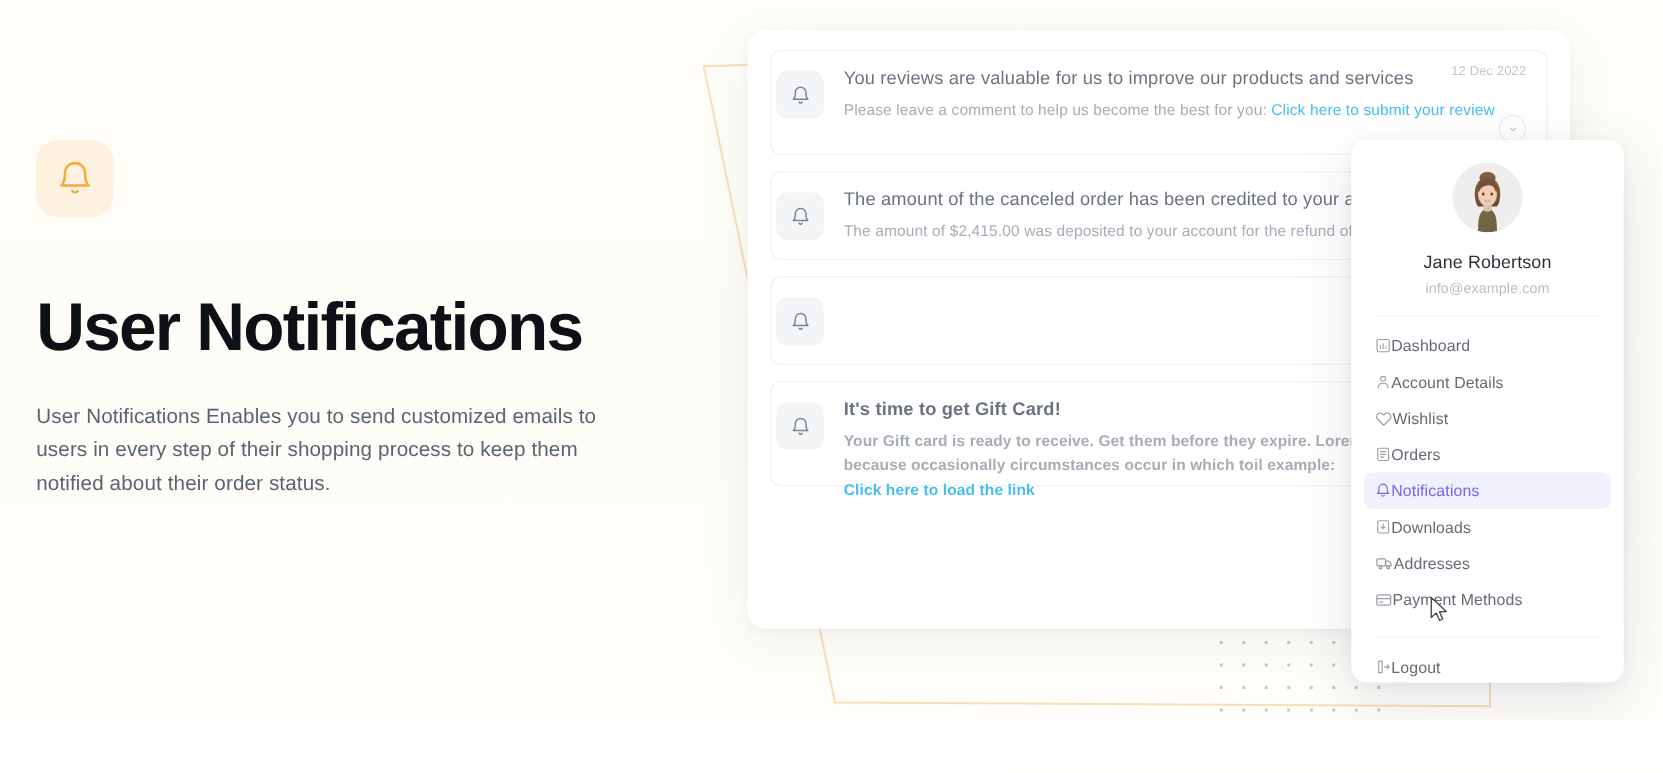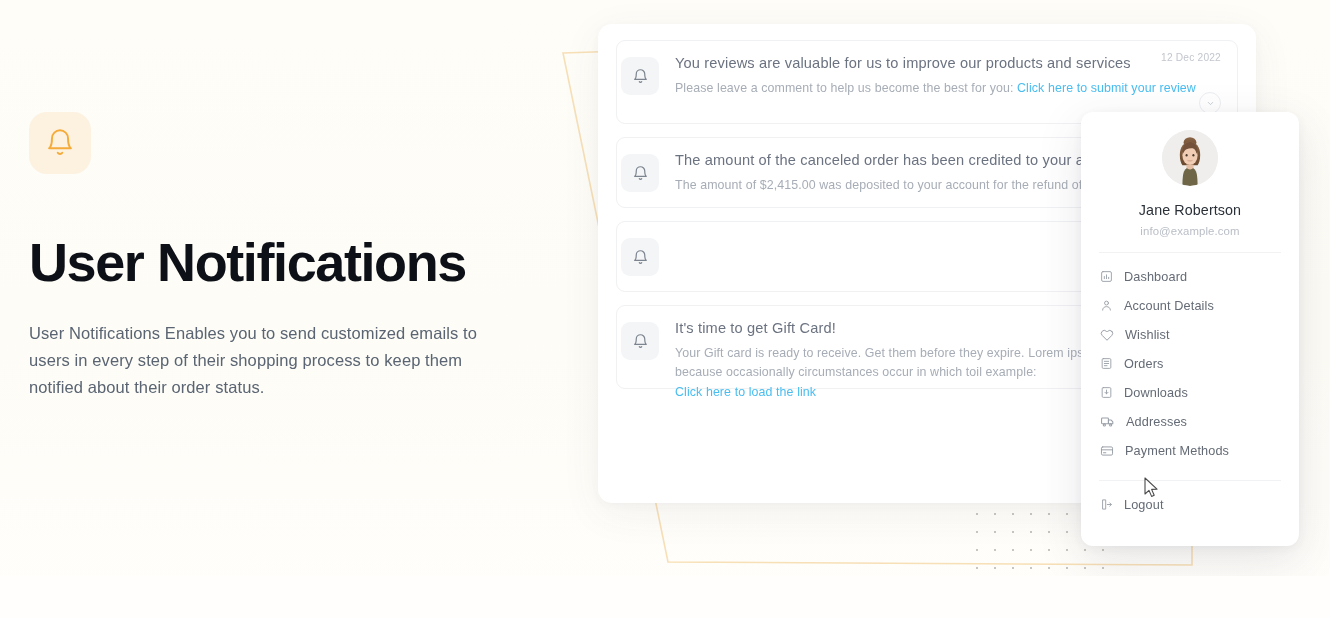--- a/index.html
+++ b/index.html
@@ -112,21 +112,21 @@
   }
   .note-chev {
     position: absolute; right: 16px; top: 51px;
     width: 22px; height: 22px; border-radius: 50%;
     border: 1px solid #eceef1;
     display: flex; align-items: center; justify-content: center;
   }
   .card-1 { height: 84px; }
   .card-2 { height: 71px; }
   .card-3 { height: 71px; }
-  .card-4 { height: 84px; }
+  .card-4 { height: 84px; font-weight: bold; }
 
   
   .dropdown {
     position: absolute;
     left: 1081px; top: 112px;
     width: 218px; height: 434px;
     background: #fff;
     border-radius: 12px;
     box-shadow: 0 14px 46px rgba(60,60,90,0.13), 0 2px 10px rgba(60,60,90,0.06);
     padding: 18px 0 0 0;
@@ -151,21 +151,21 @@
     color: #b9bec6;
     letter-spacing: 0.1px;
   }
   .dd-sep {
     margin: 15px 18px 0 18px;
     height: 1px;
     background: #f1f2f4;
   }
   .dd-list { margin-top: 9px; padding: 0 10px; }
   .dd-item {
-    display: flex; align-items: center; gap: 11px;
+    display: flex; align-items: center; 
     height: 29px;
     padding: 0 9px;
     border-radius: 7px;
     font-size: 12.7px;
     color: #646b75;
     letter-spacing: 0.12px;
   }
   .dd-item .ic { flex: 0 0 13px; display: flex; align-items: center; justify-content: center; }
   .dd-item.active {
     background: #f1f0fd;
@@ -331,20 +331,29 @@
       <div class="dd-item">
         <span class="ic">
           <svg width="13" height="13" viewBox="0 0 24 24" fill="none" stroke="#9aa0a8" stroke-width="1.7" stroke-linecap="round" stroke-linejoin="round">
             <rect x="4" y="3" width="16" height="18" rx="2"></rect>
               <path d="M8 8h8M8 12h8M8 16h5"></path>
           </svg>
         </span>
         <span>Orders</span>
       </div>
 
+      <div class="dd-item active">
+        <span class="ic">
+          <svg width="13" height="13" viewBox="0 0 24 24" fill="none" stroke="#7367ef" stroke-width="1.7" stroke-linecap="round" stroke-linejoin="round">
+            <path d="M18 8.5a6 6 0 0 0-12 0c0 6.2-2.2 7.5-2.2 7.5h16.4S18 14.7 18 8.5z"></path>
+            <path d="M13.7 19.3a2 2 0 0 1-3.4 0"></path>
+          </svg>
+        </span>
+        <span>Notifications</span>
+      </div>
 
       <div class="dd-item">
         <span class="ic">
           <svg width="13" height="13" viewBox="0 0 24 24" fill="none" stroke="#9aa0a8" stroke-width="1.7" stroke-linecap="round" stroke-linejoin="round">
             <rect x="4" y="3" width="16" height="18" rx="2"></rect>
               <path d="M12 7.5v7M9 11.5l3 3 3-3"></path>
           </svg>
         </span>
         <span>Downloads</span>
       </div>

